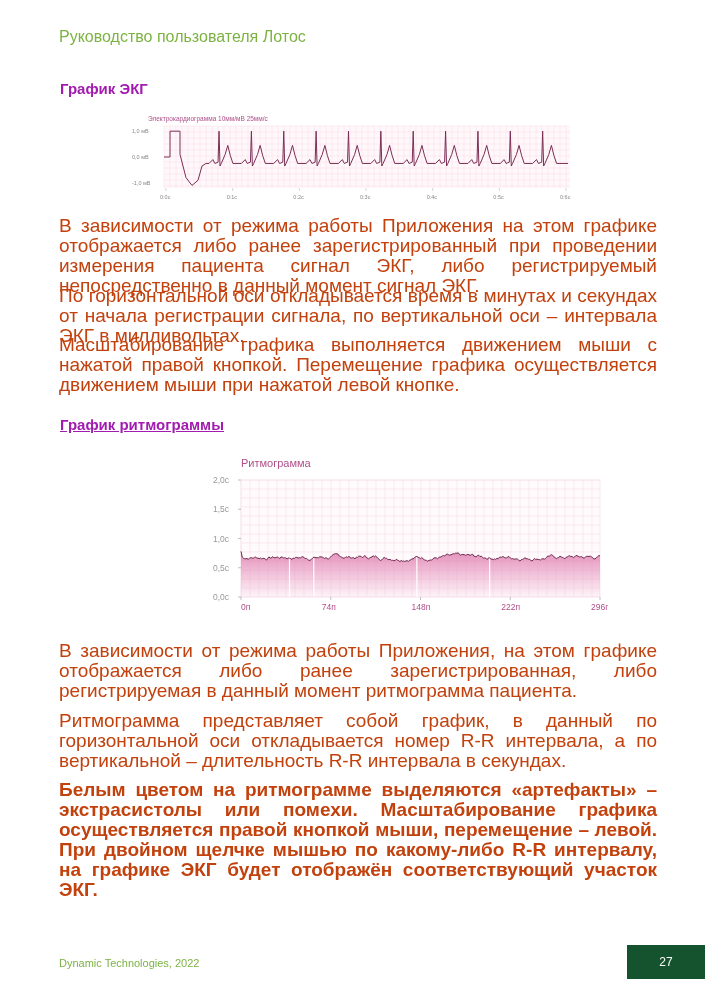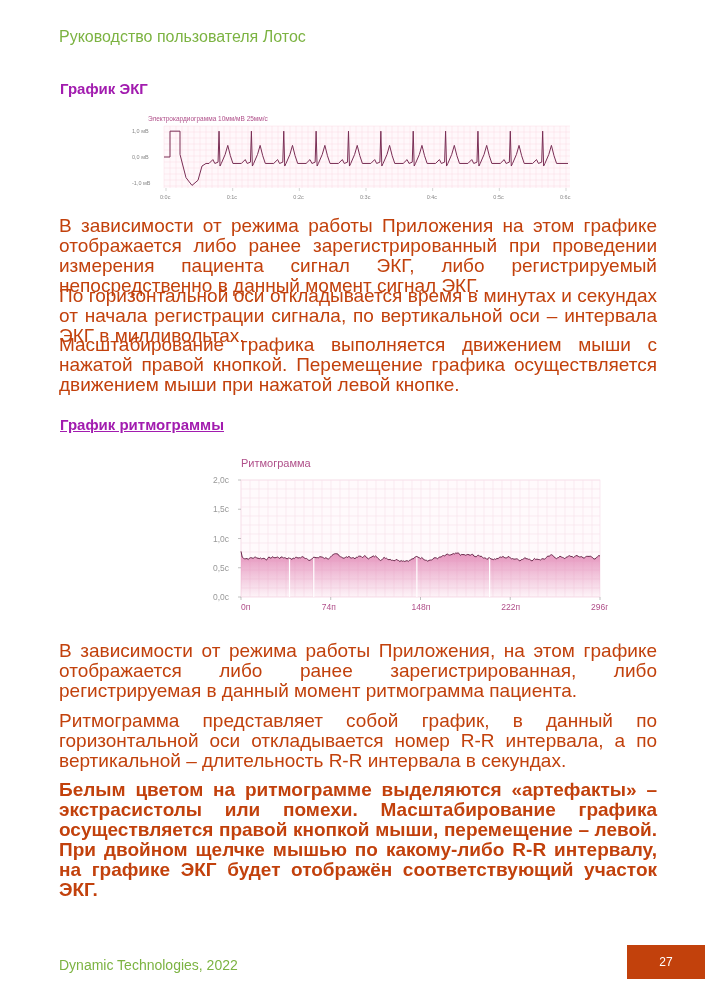--- a/index.html
+++ b/index.html
@@ -4,23 +4,23 @@
 <style>
   html, body { margin: 0; padding: 0; background: #ffffff; }
   body { width: 707px; height: 1000px; position: relative; overflow: hidden;
          font-family: "Liberation Sans", "DejaVu Sans", sans-serif; color: #1e1e1e; }
   .header { position: absolute; left: 59px; top: 28px; font-size: 16px; color: #7cb342; }
   h2 { position: absolute; left: 60px; margin: 0; font-size: 15px; font-weight: bold; color: #a21caf; }
   .para { position: absolute; left: 59px; width: 598px; font-size: 19px; line-height: 20px;
           text-align: justify; margin: 0; color: #c2410c; }
   .chart-box { position: absolute; }
   .chart-box svg { display: block; }
-  .footer-left { position: absolute; left: 59px; top: 957px; font-size: 14px; color: #7cb342; }
+  .footer-left { position: absolute; left: 59px; top: 957px; font-size: 11px; color: #7cb342; }
   .page-num { position: absolute; left: 627px; top: 945px; width: 78px; height: 34px;
-              background: #c2410c; color: #ffffff; font-size: 12px; display: flex;
+              background: #14532d; color: #ffffff; font-size: 12px; display: flex;
               align-items: center; justify-content: center; }
 </style>
 </head>
 <body>
 
 <div class="header">Руководство пользователя Лотос</div>
 
 <h2 style="top:80px;">График ЭКГ</h2>
 
 <div class="chart-box" style="left:130px; top:112px;">

